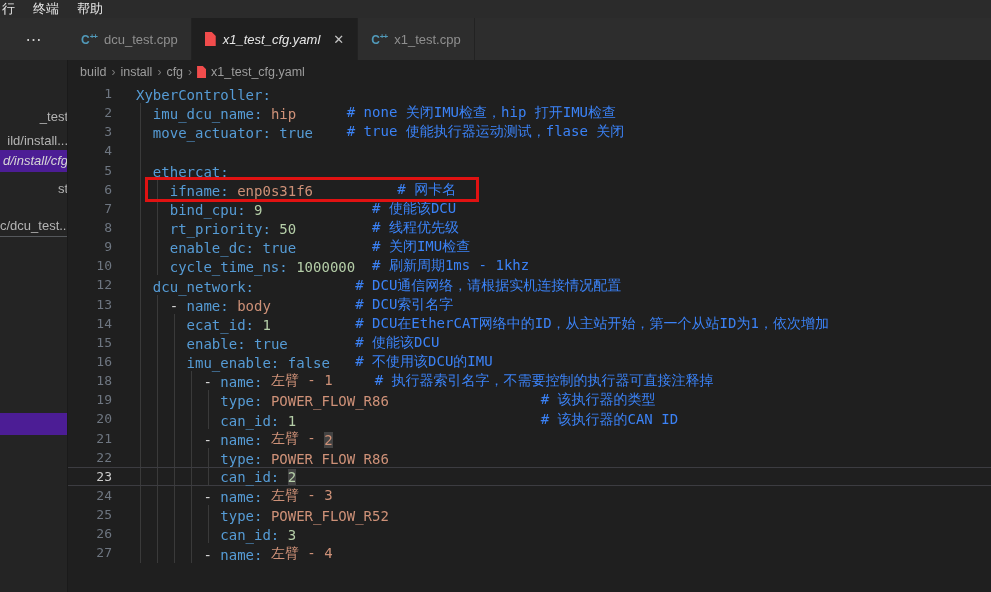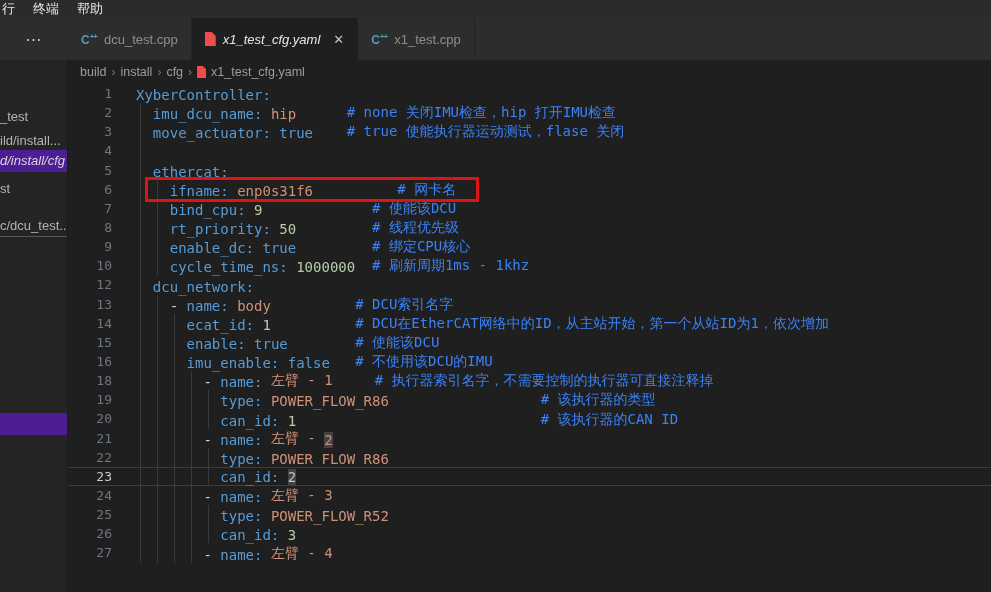--- a/index.html
+++ b/index.html
@@ -27,21 +27,21 @@
   .icon-yaml { width:11px; height:14px; background:#f14c4c;
                clip-path:polygon(0 0, 64% 0, 100% 28%, 100% 100%, 0 100%); flex:0 0 auto; }
   .icon-cpp { color:#519aba; font-weight:bold; font-size:12px; line-height:1; flex:0 0 auto; }
   .icon-cpp sup { font-size:8px; letter-spacing:-1px; }
 
   
   .sidebar { position:absolute; left:0; top:60px; width:68px; height:532px;
              background:#242424; border-right:1px solid #1a1a1a; overflow:hidden; }
   .side-item { position:absolute; left:0; width:68px; height:22px; line-height:22px;
                color:#b4b4b4; font-size:13px; white-space:nowrap; overflow:hidden;
-               cursor:pointer; }
+               cursor:pointer;text-align:right; }
   .side-item.selected { background:#4c1d95; color:#d6d6d6; }
   .side-item.italic { font-style:italic; }
   .side-item.divider { border-bottom:1px solid #55585c; }
 
   
   .editor { position:absolute; left:68px; top:60px; width:923px; height:532px;
             background:#1f1f1f; overflow:hidden; }
   .breadcrumb { height:24px; display:flex; align-items:center; gap:5px;
                 padding-left:12px; color:#9d9d9d; font-size:12.5px; }
   .crumb { cursor:pointer; }
@@ -117,23 +117,23 @@
     </div>
   <div class="code-area">
       <div class="line"><div class="gutter">1</div><div class="code"><span class="tok-k">XyberController:</span></div></div>
       <div class="line"><div class="gutter">2</div><div class="code"><div class="guide" style="left: 8px;"></div><span class="tok-p">  </span><span class="tok-k">imu_dcu_name:</span><span class="tok-p"> </span><span class="tok-s">hip</span><span class="tok-p">      </span><span class="tok-c"># none 关闭IMU检查，hip 打开IMU检查</span></div></div>
       <div class="line"><div class="gutter">3</div><div class="code"><div class="guide" style="left: 8px;"></div><span class="tok-p">  </span><span class="tok-k">move_actuator:</span><span class="tok-p"> </span><span class="tok-b">true</span><span class="tok-p">    </span><span class="tok-c"># true 使能执行器运动测试，flase 关闭</span></div></div>
       <div class="line"><div class="gutter">4</div><div class="code"><div class="guide" style="left: 8px;"></div></div></div>
       <div class="line"><div class="gutter">5</div><div class="code"><div class="guide" style="left: 8px;"></div><span class="tok-p">  </span><span class="tok-k">ethercat:</span></div></div>
       <div class="line"><div class="gutter">6</div><div class="code"><div class="guide" style="left: 8px;"></div><div class="guide" style="left: 24.9px;"></div><span class="tok-p">    </span><span class="tok-k">ifname:</span><span class="tok-p"> </span><span class="tok-s">enp0s31f6</span><span class="tok-p">          </span><span class="tok-c"># 网卡名</span></div><div class="red-box"></div></div>
       <div class="line"><div class="gutter">7</div><div class="code"><div class="guide" style="left: 8px;"></div><div class="guide" style="left: 24.9px;"></div><span class="tok-p">    </span><span class="tok-k">bind_cpu:</span><span class="tok-p"> </span><span class="tok-n">9</span><span class="tok-p">             </span><span class="tok-c"># 使能该DCU</span></div></div>
       <div class="line"><div class="gutter">8</div><div class="code"><div class="guide" style="left: 8px;"></div><div class="guide" style="left: 24.9px;"></div><span class="tok-p">    </span><span class="tok-k">rt_priority:</span><span class="tok-p"> </span><span class="tok-n">50</span><span class="tok-p">         </span><span class="tok-c"># 线程优先级</span></div></div>
-      <div class="line"><div class="gutter">9</div><div class="code"><div class="guide" style="left: 8px;"></div><div class="guide" style="left: 24.9px;"></div><span class="tok-p">    </span><span class="tok-k">enable_dc:</span><span class="tok-p"> </span><span class="tok-b">true</span><span class="tok-p">         </span><span class="tok-c"># 绑定CPU核心</span></div></div>
+      <div class="line"><div class="gutter">9</div><div class="code"><div class="guide" style="left: 8px;"></div><div class="guide" style="left: 24.9px;"></div><span class="tok-p">    </span><span class="tok-k">enable_dc:</span><span class="tok-p"> </span><span class="tok-b">true</span><span class="tok-p">         </span><span class="tok-c"># 关闭IMU检查</span></div></div>
       <div class="line"><div class="gutter">10</div><div class="code"><div class="guide" style="left: 8px;"></div><div class="guide" style="left: 24.9px;"></div><span class="tok-p">    </span><span class="tok-k">cycle_time_ns:</span><span class="tok-p"> </span><span class="tok-n">1000000</span><span class="tok-p">  </span><span class="tok-c"># 刷新周期1ms - 1khz</span></div></div>
-      <div class="line"><div class="gutter">12</div><div class="code"><div class="guide" style="left: 8px;"></div><span class="tok-p">  </span><span class="tok-k">dcu_network:</span><span class="tok-p">            </span></div></div>
+      <div class="line"><div class="gutter">12</div><div class="code"><div class="guide" style="left: 8px;"></div><span class="tok-p">  </span><span class="tok-k">dcu_network:</span><span class="tok-p">            </span><span class="tok-c"># DCU通信网络，请根据实机连接情况配置</span></div></div>
       <div class="line"><div class="gutter">13</div><div class="code"><div class="guide" style="left: 8px;"></div><div class="guide" style="left: 24.9px;"></div><span class="tok-p">    - </span><span class="tok-k">name:</span><span class="tok-p"> </span><span class="tok-s">body</span><span class="tok-p">          </span><span class="tok-c"># DCU索引名字</span></div></div>
       <div class="line"><div class="gutter">14</div><div class="code"><div class="guide" style="left: 8px;"></div><div class="guide" style="left: 24.9px;"></div><div class="guide" style="left: 41.8px;"></div><span class="tok-p">      </span><span class="tok-k">ecat_id:</span><span class="tok-p"> </span><span class="tok-n">1</span><span class="tok-p">          </span><span class="tok-c"># DCU在EtherCAT网络中的ID，从主站开始，第一个从站ID为1，依次增加</span></div></div>
       <div class="line"><div class="gutter">15</div><div class="code"><div class="guide" style="left: 8px;"></div><div class="guide" style="left: 24.9px;"></div><div class="guide" style="left: 41.8px;"></div><span class="tok-p">      </span><span class="tok-k">enable:</span><span class="tok-p"> </span><span class="tok-b">true</span><span class="tok-p">        </span><span class="tok-c"># 使能该DCU</span></div></div>
       <div class="line"><div class="gutter">16</div><div class="code"><div class="guide" style="left: 8px;"></div><div class="guide" style="left: 24.9px;"></div><div class="guide" style="left: 41.8px;"></div><span class="tok-p">      </span><span class="tok-k">imu_enable:</span><span class="tok-p"> </span><span class="tok-b">false</span><span class="tok-p">   </span><span class="tok-c"># 不使用该DCU的IMU</span></div></div>
       <div class="line"><div class="gutter">18</div><div class="code"><div class="guide" style="left: 8px;"></div><div class="guide" style="left: 24.9px;"></div><div class="guide" style="left: 41.8px;"></div><div class="guide" style="left: 58.7px;"></div><span class="tok-p">        - </span><span class="tok-k">name:</span><span class="tok-p"> </span><span class="tok-s">左臂 - 1</span><span class="tok-p">     </span><span class="tok-c"># 执行器索引名字，不需要控制的执行器可直接注释掉</span></div></div>
       <div class="line"><div class="gutter">19</div><div class="code"><div class="guide" style="left: 8px;"></div><div class="guide" style="left: 24.9px;"></div><div class="guide" style="left: 41.8px;"></div><div class="guide" style="left: 58.7px;"></div><div class="guide" style="left: 75.6px;"></div><span class="tok-p">          </span><span class="tok-k">type:</span><span class="tok-p"> </span><span class="tok-s">POWER_FLOW_R86</span><span class="tok-p">                  </span><span class="tok-c"># 该执行器的类型</span></div></div>
       <div class="line"><div class="gutter">20</div><div class="code"><div class="guide" style="left: 8px;"></div><div class="guide" style="left: 24.9px;"></div><div class="guide" style="left: 41.8px;"></div><div class="guide" style="left: 58.7px;"></div><div class="guide" style="left: 75.6px;"></div><span class="tok-p">          </span><span class="tok-k">can_id:</span><span class="tok-p"> </span><span class="tok-n">1</span><span class="tok-p">                             </span><span class="tok-c"># 该执行器的CAN ID</span></div></div>
       <div class="line"><div class="gutter">21</div><div class="code"><div class="guide" style="left: 8px;"></div><div class="guide" style="left: 24.9px;"></div><div class="guide" style="left: 41.8px;"></div><div class="guide" style="left: 58.7px;"></div><span class="tok-p">        - </span><span class="tok-k">name:</span><span class="tok-p"> </span><span class="tok-s">左臂 - </span><span class="tok-s hl">2</span></div></div>
       <div class="line"><div class="gutter">22</div><div class="code"><div class="guide" style="left: 8px;"></div><div class="guide" style="left: 24.9px;"></div><div class="guide" style="left: 41.8px;"></div><div class="guide" style="left: 58.7px;"></div><div class="guide" style="left: 75.6px;"></div><span class="tok-p">          </span><span class="tok-k">type:</span><span class="tok-p"> </span><span class="tok-s">POWER_FLOW_R86</span></div></div>
       <div class="line current"><div class="gutter">23</div><div class="code"><div class="guide" style="left: 8px;"></div><div class="guide" style="left: 24.9px;"></div><div class="guide" style="left: 41.8px;"></div><div class="guide" style="left: 58.7px;"></div><div class="guide" style="left: 75.6px;"></div><span class="tok-p">          </span><span class="tok-k">can_id:</span><span class="tok-p"> </span><span class="tok-n hl">2</span></div></div>

